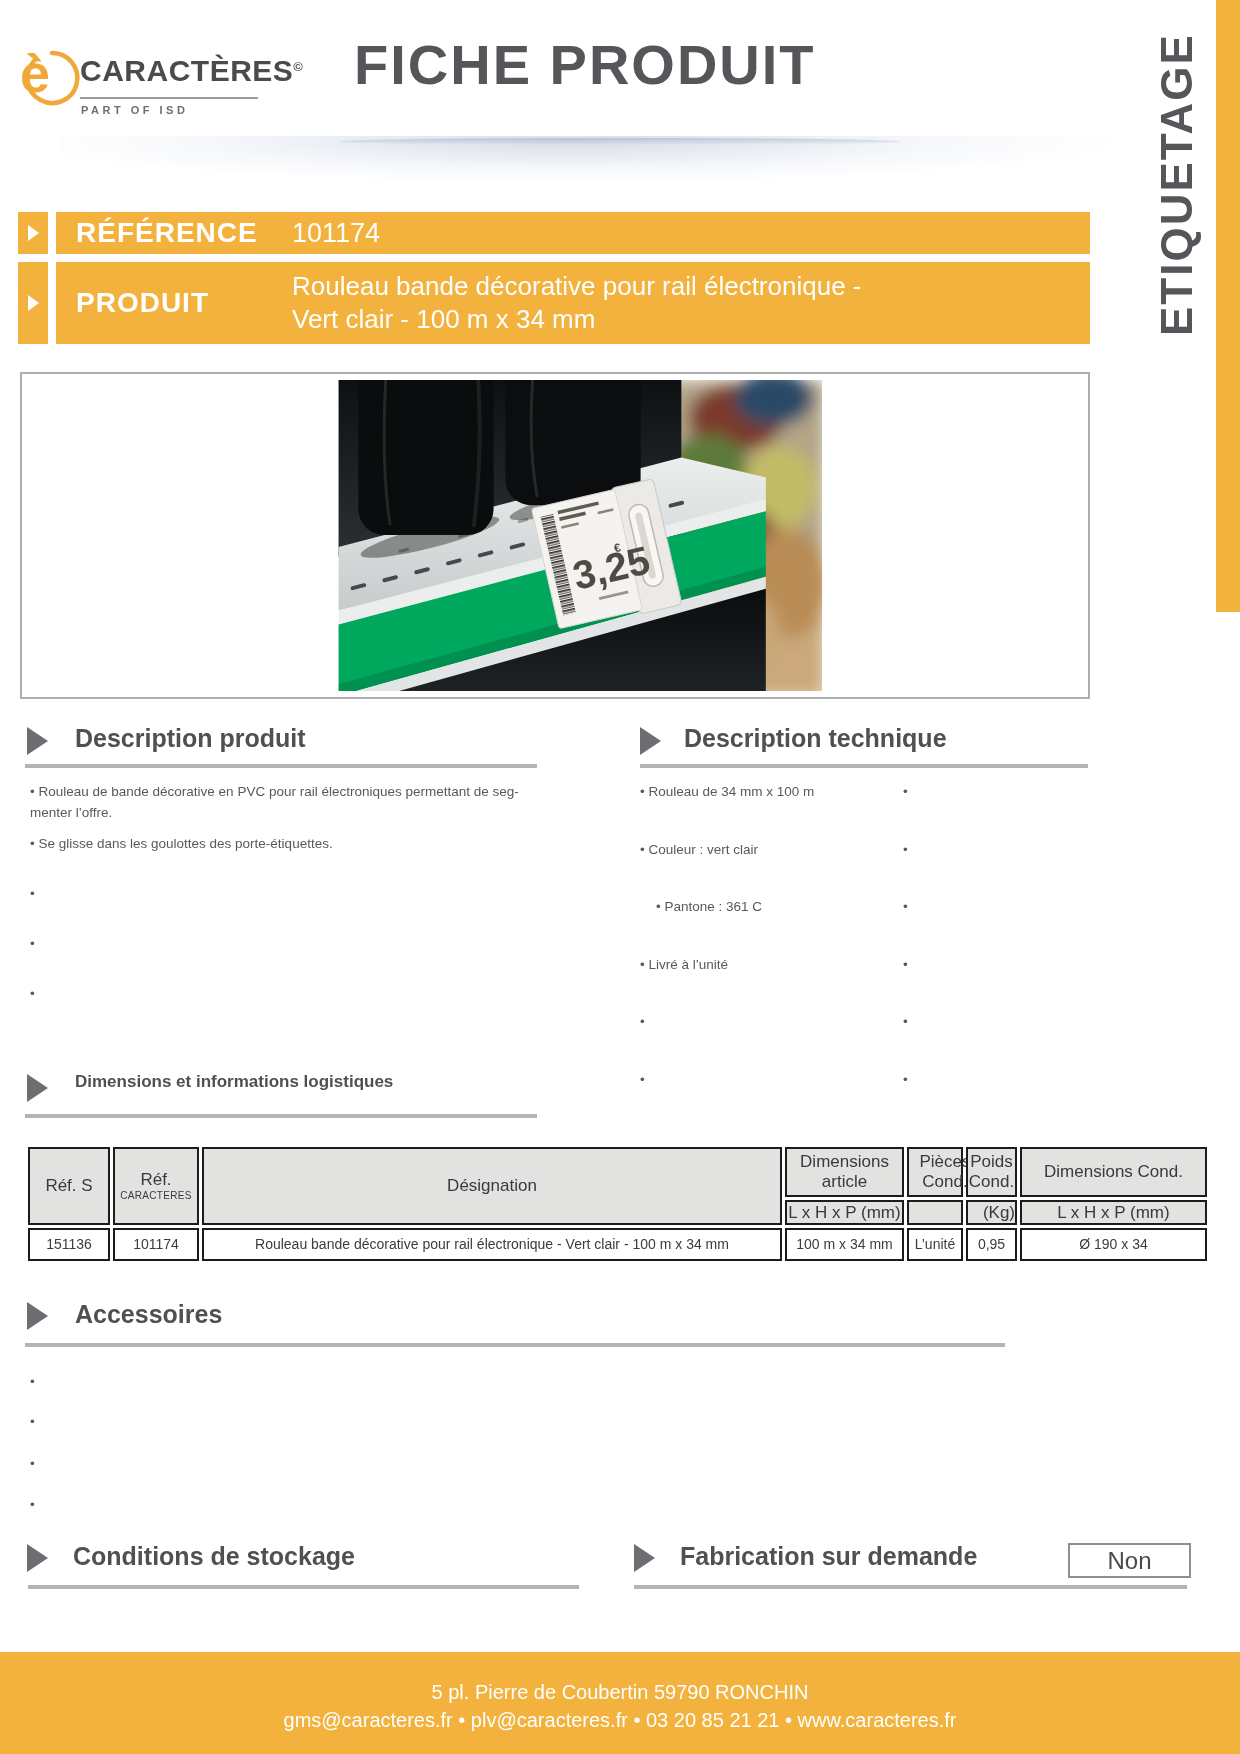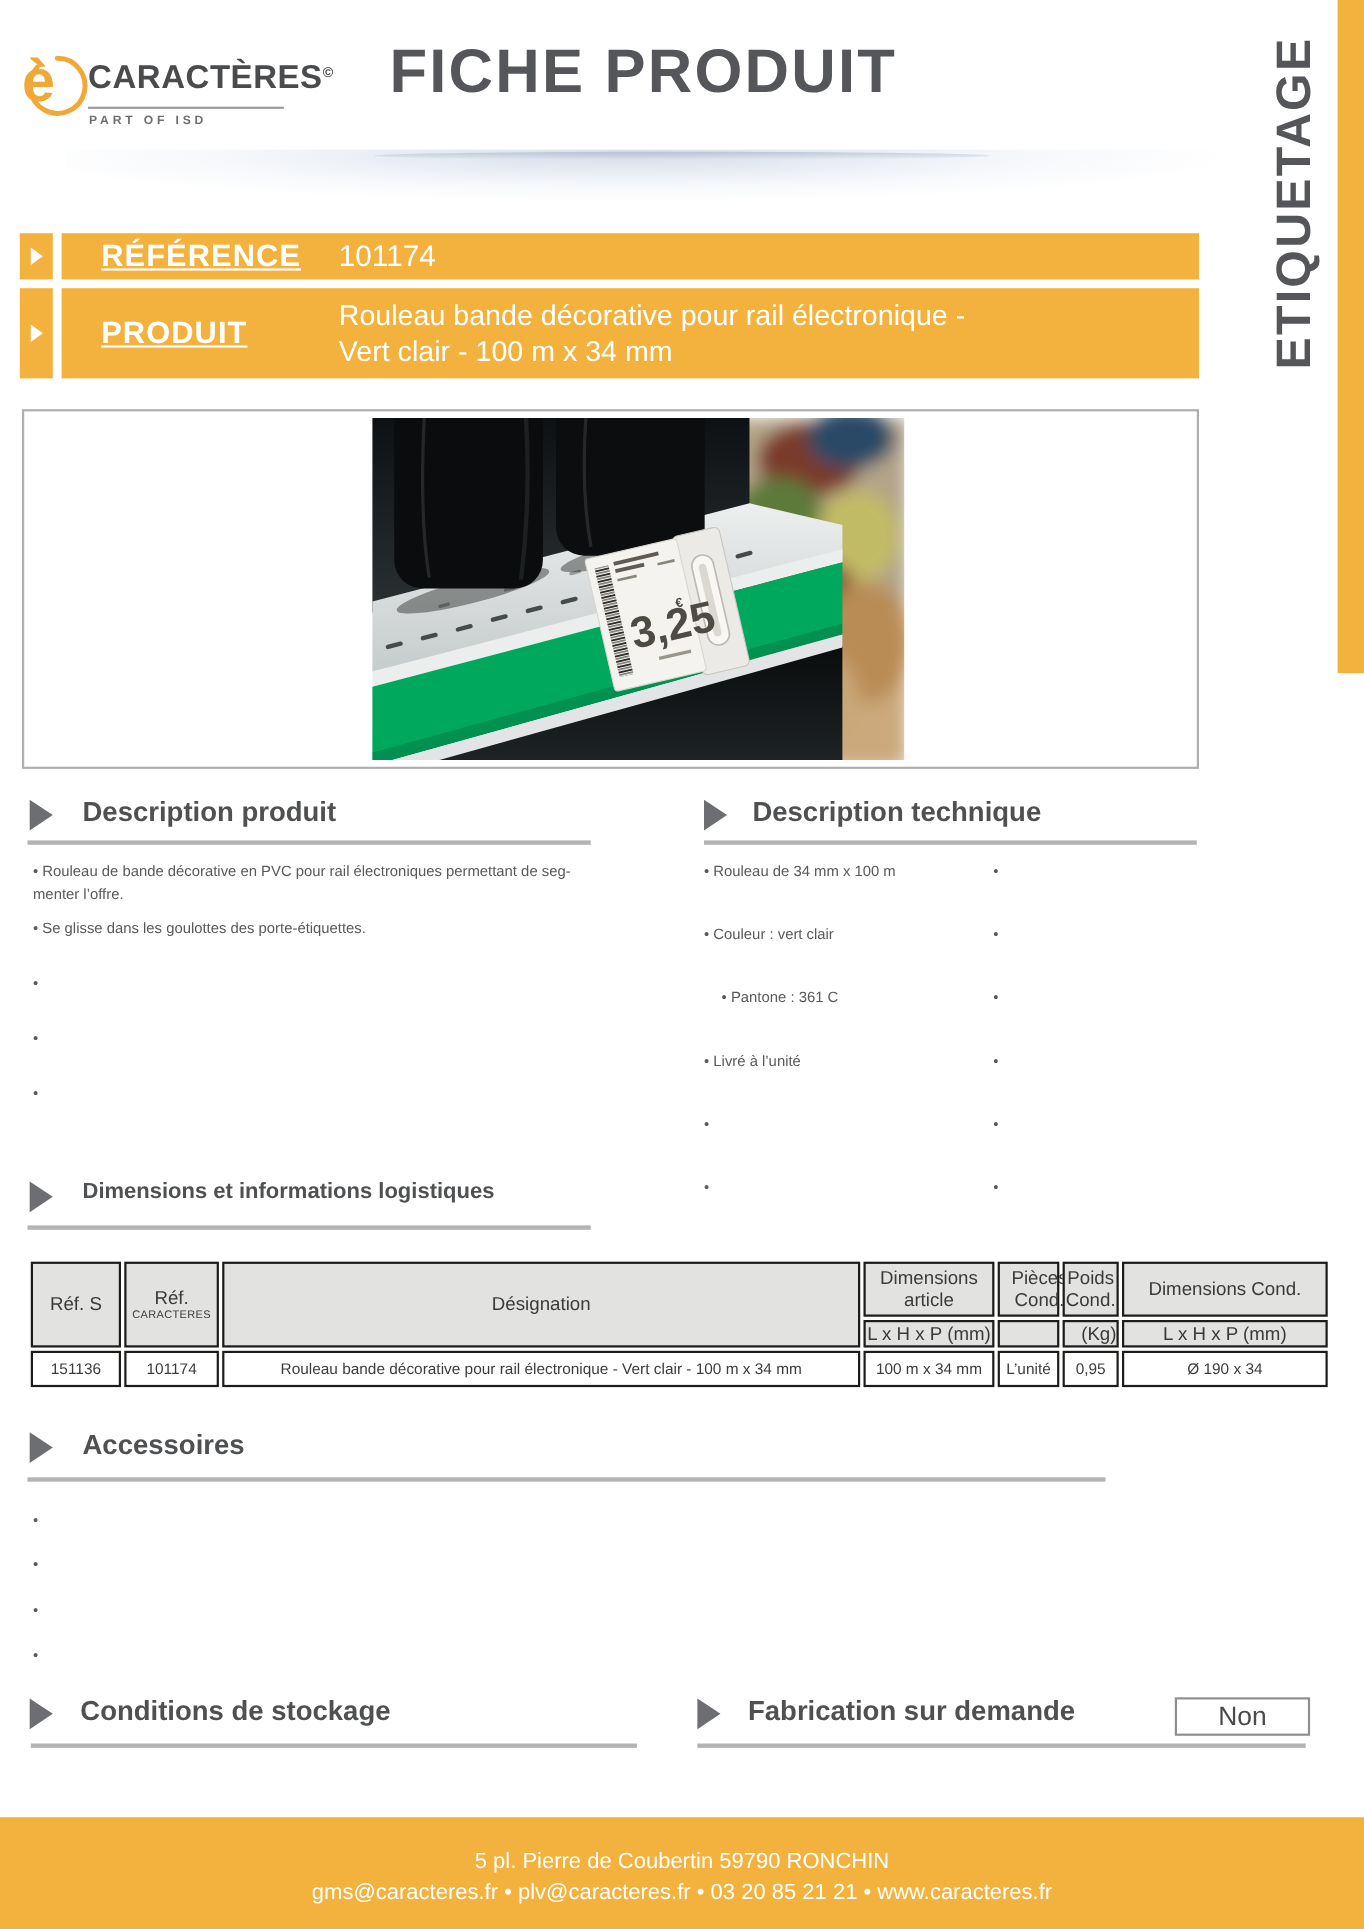--- a/index.html
+++ b/index.html
@@ -17,21 +17,21 @@
   .grad-band{background:radial-gradient(60% 95% at 47% 10%,rgba(150,165,195,.38),rgba(195,208,228,.16) 55%,rgba(255,255,255,0) 85%);}
   .grad-line{background:linear-gradient(to bottom,rgba(120,140,170,.35),rgba(120,140,170,0));border-radius:50%;}
   .side-bar{background:var(--accent,#F2B23D);}
   .side-label{font-size:44px;font-weight:bold;color:#55565A;letter-spacing:2px;
               writing-mode:vertical-rl;transform:rotate(180deg);}
 
   
   .obox{background:var(--accent,#F2B23D);display:flex;align-items:center;justify-content:center;}
   .otri{width:0;height:0;border-left:11px solid #fff;border-top:8px solid transparent;border-bottom:8px solid transparent;}
   .obar{background:var(--accent,#F2B23D);color:#fff;display:flex;align-items:center;}
-  .obar .lab{font-size:28px;font-weight:bold;letter-spacing:1px;width:216px;padding-left:36px;flex:none;text-decoration:underline;}
+  .obar .lab{font-size:28px;font-weight:bold;letter-spacing:1px;width:216px;padding-left:20px;flex:none;}
   .obar .val{font-size:26px;line-height:33px;}
 
   
   .photo-box{border:2px solid #ADAEB0;background:#fff;}
 
   
   .sec-tri{width:0;height:0;border-left:21px solid #6D6E71;border-top:14px solid transparent;border-bottom:14px solid transparent;}
   .sec-title{font-size:25px;font-weight:bold;color:#4F5052;}
   .sec-rule{height:4px;background:#B3B4B6;}
   .bullet{font-size:13.5px;color:#58595B;line-height:1.55;}
@@ -209,21 +209,21 @@
   <div class="abs bullet" style="left:656px;top:897px;width:250px;">• Pantone : 361 C</div>
   <div class="abs bullet" style="left:903px;top:897px;">•</div>
   <div class="abs bullet" style="left:640px;top:955px;width:250px;">• Livré à l’unité</div>
   <div class="abs bullet" style="left:903px;top:955px;">•</div>
   <div class="abs bullet" style="left:640px;top:1012px;width:250px;">•</div>
   <div class="abs bullet" style="left:903px;top:1012px;">•</div>
   <div class="abs bullet" style="left:640px;top:1070px;width:250px;">•</div>
   <div class="abs bullet" style="left:903px;top:1070px;">•</div>
 
   <div class="abs sec-tri" style="left:27px;top:1074px;"></div>
-  <div class="abs sec-title" style="left:75px;top:1072px;font-size:20px;">Dimensions et informations logistiques</div>
+  <div class="abs sec-title" style="left:75px;top:1072px;font-size:17px;">Dimensions et informations logistiques</div>
   <div class="abs sec-rule" style="left:25px;top:1114px;width:512px;"></div>
 
   <div class="abs ltable" style="left:28px;top:1147px;">
     <div class="tcell" style="grid-column:1;grid-row:1/3;">
       <span>Réf. S</span>
     </div>
     <div class="tcell" style="grid-column:2;grid-row:1/3;">
       <span>Réf.</span>
       <span class="tsub2">CARACTERES</span>
     </div>

